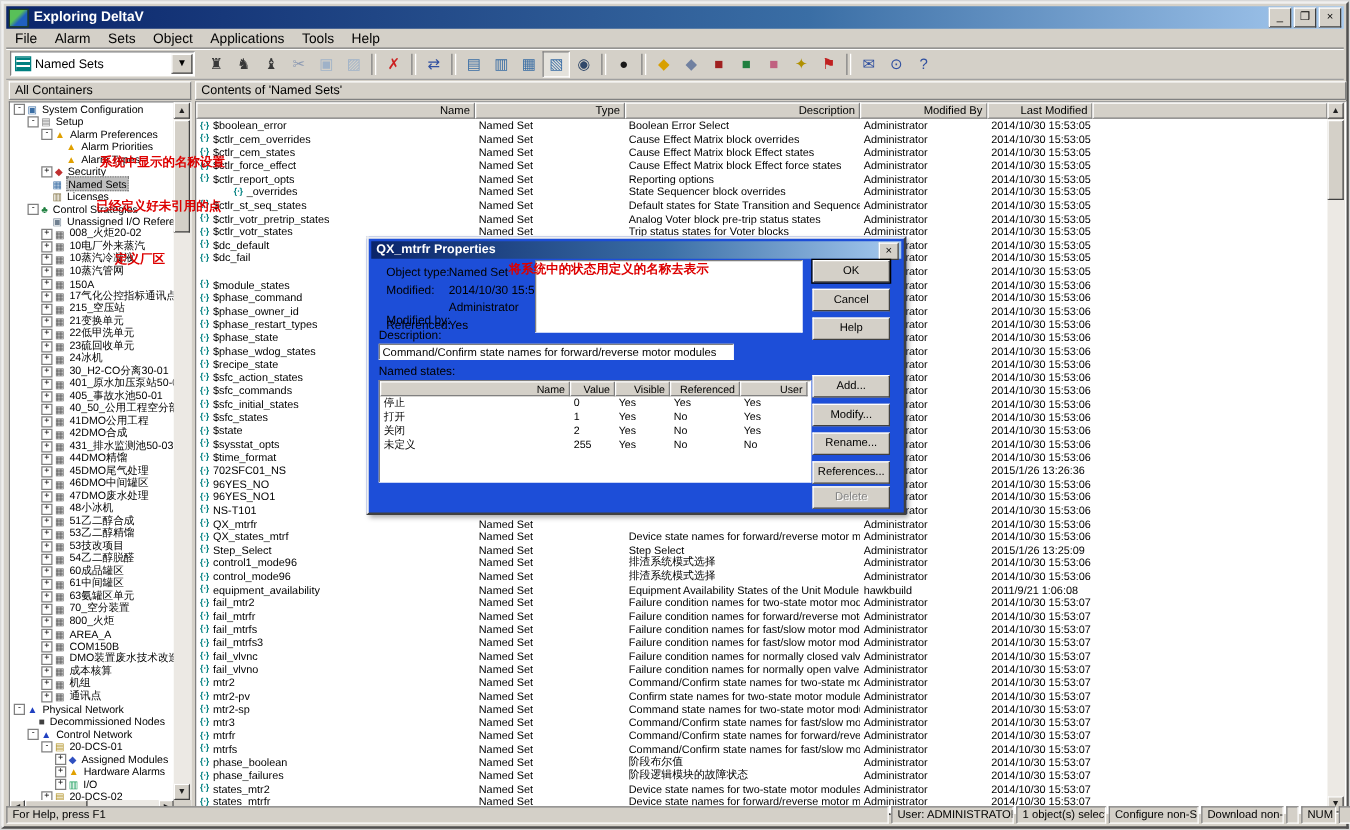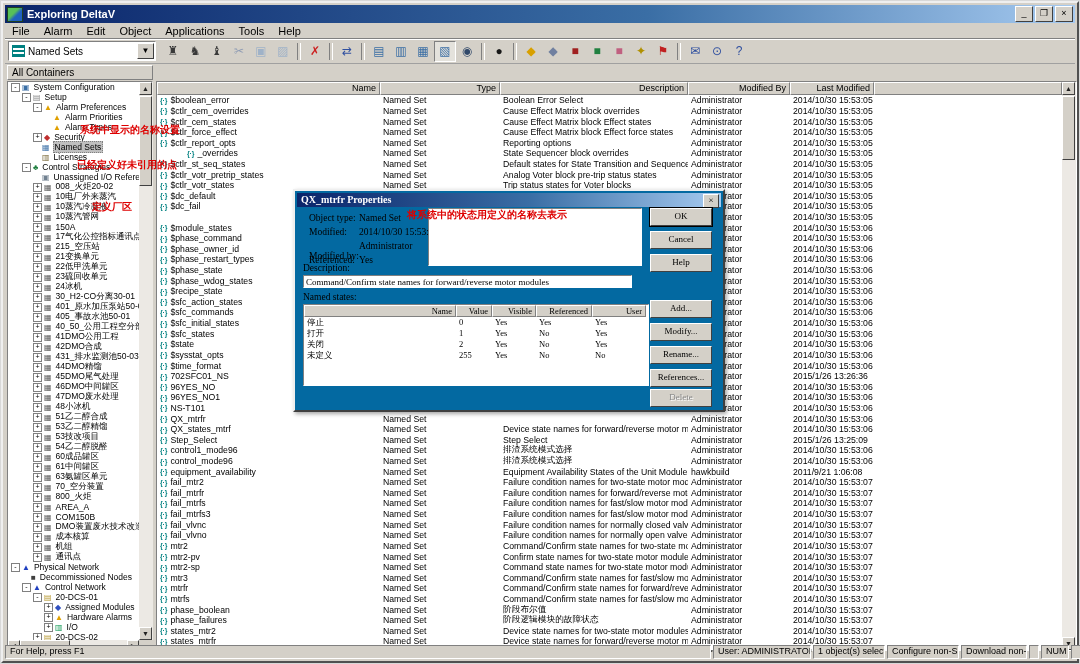--- a/index.html
+++ b/index.html
@@ -67,32 +67,32 @@
   .cell{flex:none;overflow:hidden;padding:0 3px;box-sizing:border-box;}
   .c-name{width:223px;display:flex;align-items:center;}
   .c-type{width:120px;}
   .c-desc{width:188px;}
   .c-by{width:102px;}
   .c-mod{width:84px;}
   .nsicon{color:#008080;font-size:7px;margin-right:3px;flex:none;font-weight:bold;}
   .indent{padding-left:30px;}
   #list-vsb{position:absolute;left:905px;top:0;width:14px;height:568px;background:#ece9e4;}
   
-  #dialog{position:absolute;left:290px;top:186px;width:428px;height:219px;background:#0369a1;
-    border:2px solid;border-color:#efefef #404040 #404040 #efefef;box-shadow:2px 2px 4px rgba(0,0,0,.35);z-index:10;font-family:Liberation Serif, serif;}
+  #dialog{position:absolute;left:290px;top:186px;width:428px;height:219px;background:#1d4ed8;
+    border:2px solid;border-color:#efefef #404040 #404040 #efefef;box-shadow:2px 2px 4px rgba(0,0,0,.35);z-index:10;}
   #dtitle{position:absolute;left:2px;top:2px;right:2px;height:14px;
     background:linear-gradient(90deg,#0a246a,#3a6ea5 55%,#a6caf0);color:#fff;font-size:10px;font-weight:bold;
     padding:1px 4px;box-sizing:border-box;}
   #dclose{position:absolute;right:4px;top:3px;width:14px;height:12px;background:#d4d0c8;border:1px solid;
     border-color:#fff #404040 #404040 #fff;font-size:9px;line-height:10px;text-align:center;}
   .dlabel{position:absolute;left:14px;font-size:9.5px;}
   .dvalue{position:absolute;left:64px;font-size:9.5px;}
   #dbox{position:absolute;left:133px;top:17px;width:212px;height:56px;background:#fff;border:1px solid;
     border-color:#808080 #fff #fff #808080;}
-  #dinput{position:absolute;left:8px;top:84px;width:329px;height:13px;background:#fff;border:1px solid;
+  #dinput{position:absolute;left:8px;top:84px;width:284px;height:13px;background:#fff;border:1px solid;
     border-color:#808080 #fff #fff #808080;font-size:9px;padding:1px 2px;box-sizing:border-box;white-space:nowrap;overflow:hidden;}
   #dtable{position:absolute;left:8px;top:113px;width:346px;height:82px;background:#fff;border:1px solid;
     border-color:#808080 #fff #fff #808080;box-sizing:border-box;overflow:hidden;}
   #dthead{display:flex;height:12px;}
   #dthead .ch{font-size:8.5px;}
   .drow{display:flex;height:11px;font-size:8.5px;}
   .dc0{width:152px;}.dc1{width:36px;}.dc2{width:44px;}.dc3{width:56px;}.dc4{width:54px;}
   .dbtn{position:absolute;left:355px;width:60px;height:16px;background:#d4d0c8;border:1px solid;
     border-color:#fff #404040 #404040 #fff;box-shadow:1px 1px 0 #808080 inset? ;font-size:9px;text-align:center;line-height:14px;}
   .dbtn.def{outline:1px solid #000;}
@@ -118,21 +118,21 @@
     <div class="tlogo"></div>
     <div class="ttext">Exploring DeltaV</div>
     <div class="wbtn">_</div>
     <div class="wbtn">❐</div>
     <div class="wbtn">×</div>
   </div>
 
   <div id="menubar">
       <div class="mitem">File</div>
       <div class="mitem">Alarm</div>
-      <div class="mitem">Edit</div>
+      <div class="mitem">Sets</div>
       <div class="mitem">Object</div>
       <div class="mitem">Applications</div>
       <div class="mitem">Tools</div>
       <div class="mitem">Help</div>
     </div>
 
   <div id="toolbar">
     <div id="combo">
       <span class="cicon"></span>
       <span>Named Sets</span>
@@ -214,20 +214,21 @@
         <div class="tbtn">
           <span style="color: rgb(48, 80, 160);">⊙</span>
         </div>
         <div class="tbtn">
           <span style="color: rgb(48, 80, 160);">?</span>
         </div>
       </div>
   </div>
 
   <div id="lhead" class="phead">All Containers</div>
+  <div id="rhead" class="phead">Contents of 'Named Sets'</div>
 
   <div id="lpanel">
     <div id="tree">
         <div class="titem" style="padding-left: 3px;">
           <span class="exp">-</span>
           <span class="ticon" style="color: rgb(58, 110, 165);">▣</span>
           <span class="tlabel">System Configuration</span>
         </div>
         <div class="titem" style="padding-left: 14px;">
           <span class="exp">-</span>

